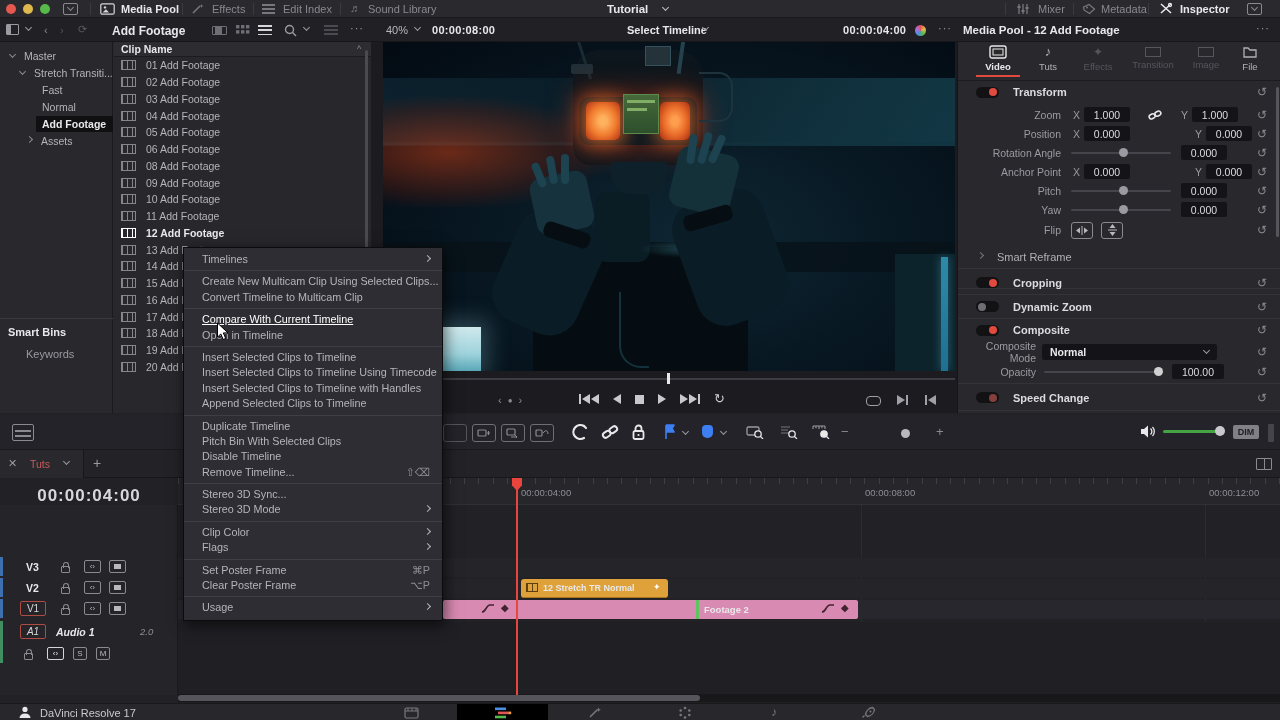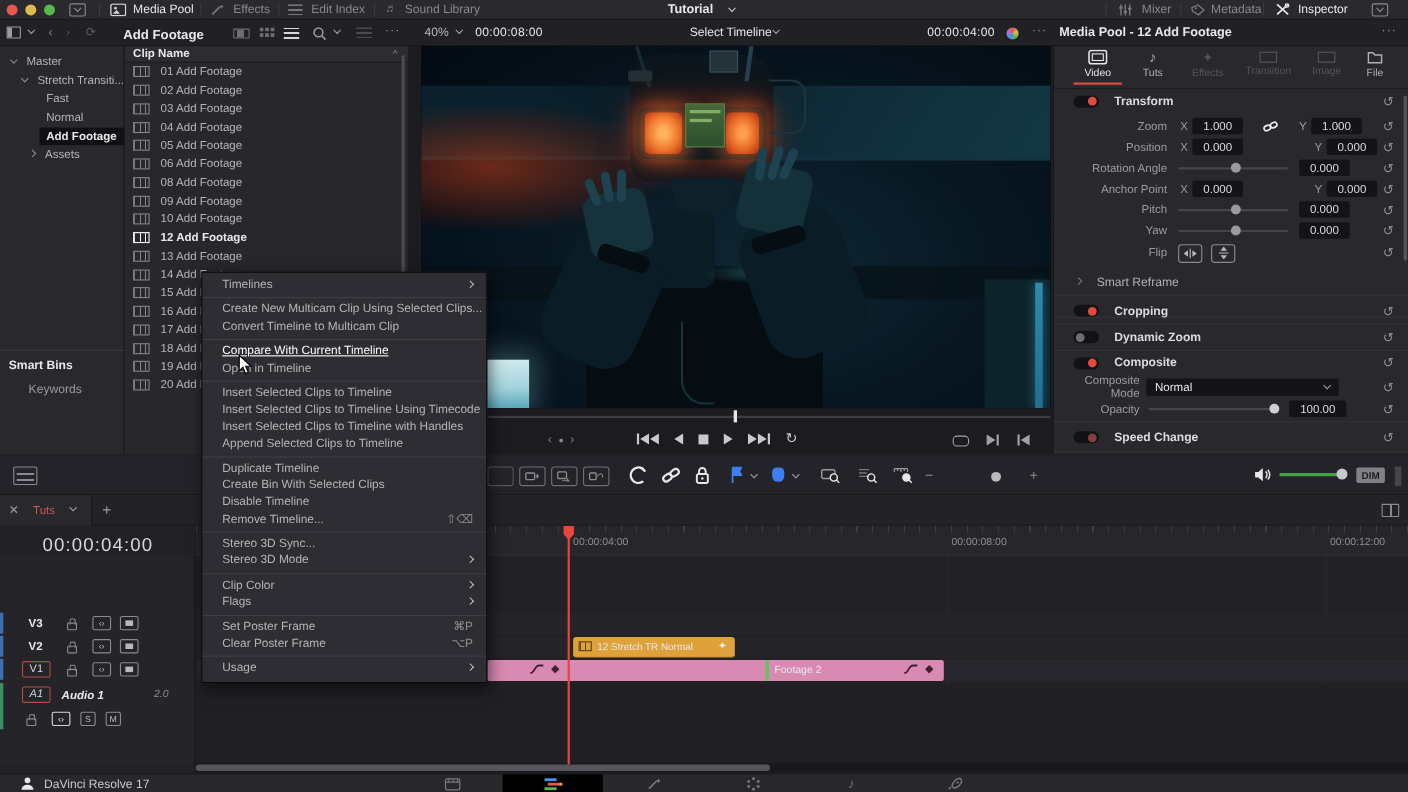--- a/index.html
+++ b/index.html
@@ -1,21 +1,21 @@
 <!DOCTYPE html>
 <html><head>
 <meta charset="utf-8">
 <style>
   html,body{margin:0;padding:0;background:#000;}
   *{box-sizing:border-box;}
   .screen{position:relative;width:1280px;height:720px;background:#28282d;overflow:hidden;
     font-family:"Liberation Sans",sans-serif;color:#9a9aa0;font-size:11px;-webkit-font-smoothing:antialiased;}
   .abs{position:absolute;}
   .row{display:flex;align-items:center;}
-  .txt-w{color:#e8e8ea;}
+  .txt-w{color:#e8e8ea;font-weight:bold;}
   .txt-dim{color:#5c5c63;}
   .bold{font-weight:bold;}
   .vsep{width:1px;background:#3a3a40;}
   
   .chev{display:inline-block;width:5px;height:5px;border-right:1.4px solid currentColor;border-bottom:1.4px solid currentColor;transform:rotate(45deg);margin-top:-3px;}
   .chev.right{transform:rotate(-45deg);}
   
   .tl{width:10px;height:10px;border-radius:50%;display:inline-block;margin-right:7px;}
   
   .clipicon{display:inline-block;width:15px;height:10px;border:1px solid currentColor;
@@ -242,20 +242,24 @@
         </div>
       <div class="row" style="height:16.75px;">
           <span class="clipicon" style="margin-left:7px;color:#85858c;"></span>
           <span style="margin-left:10px;color:#b4b4b9;font-size:10.5px;">09 Add Footage</span>
         </div>
       <div class="row" style="height:16.75px;">
           <span class="clipicon" style="margin-left:7px;color:#85858c;"></span>
           <span style="margin-left:10px;color:#b4b4b9;font-size:10.5px;">10 Add Footage</span>
         </div>
       <div class="row" style="height:16.75px;">
+          <span class="clipicon" style="margin-left:7px;color:#85858c;"></span>
+          <span style="margin-left:10px;color:#b4b4b9;font-size:10.5px;">11 Add Footage</span>
+        </div>
+      <div class="row" style="height:16.75px;">
           <span class="clipicon" style="margin-left:7px;color:#ffffff;"></span>
           <span class="txt-w bold" style="margin-left:10px;font-size:10.5px;">12 Add Footage</span>
         </div>
       <div class="row" style="height:16.75px;">
           <span class="clipicon" style="margin-left:7px;color:#85858c;"></span>
           <span style="margin-left:10px;color:#b4b4b9;font-size:10.5px;">13 Add Footage</span>
         </div>
       <div class="row" style="height:16.75px;">
           <span class="clipicon" style="margin-left:7px;color:#85858c;"></span>
           <span style="margin-left:10px;color:#b4b4b9;font-size:10.5px;">14 Add Footage</span>
@@ -861,21 +865,21 @@
         <span class="lab">Insert Selected Clips to Timeline with Handles</span>
       </div>
     <div class="mi">
         <span class="lab">Append Selected Clips to Timeline</span>
       </div>
     <div class="msep"></div>
     <div class="mi">
         <span class="lab">Duplicate Timeline</span>
       </div>
     <div class="mi">
-        <span class="lab">Create Bin With Selected Clips</span>
+        <span class="lab">Pitch Bin With Selected Clips</span>
       </div>
     <div class="mi">
         <span class="lab">Disable Timeline</span>
       </div>
     <div class="mi">
         <span class="lab">Remove Timeline...</span>
         <span class="sc">⇧⌫</span>
       </div>
     <div class="msep"></div>
     <div class="mi">

